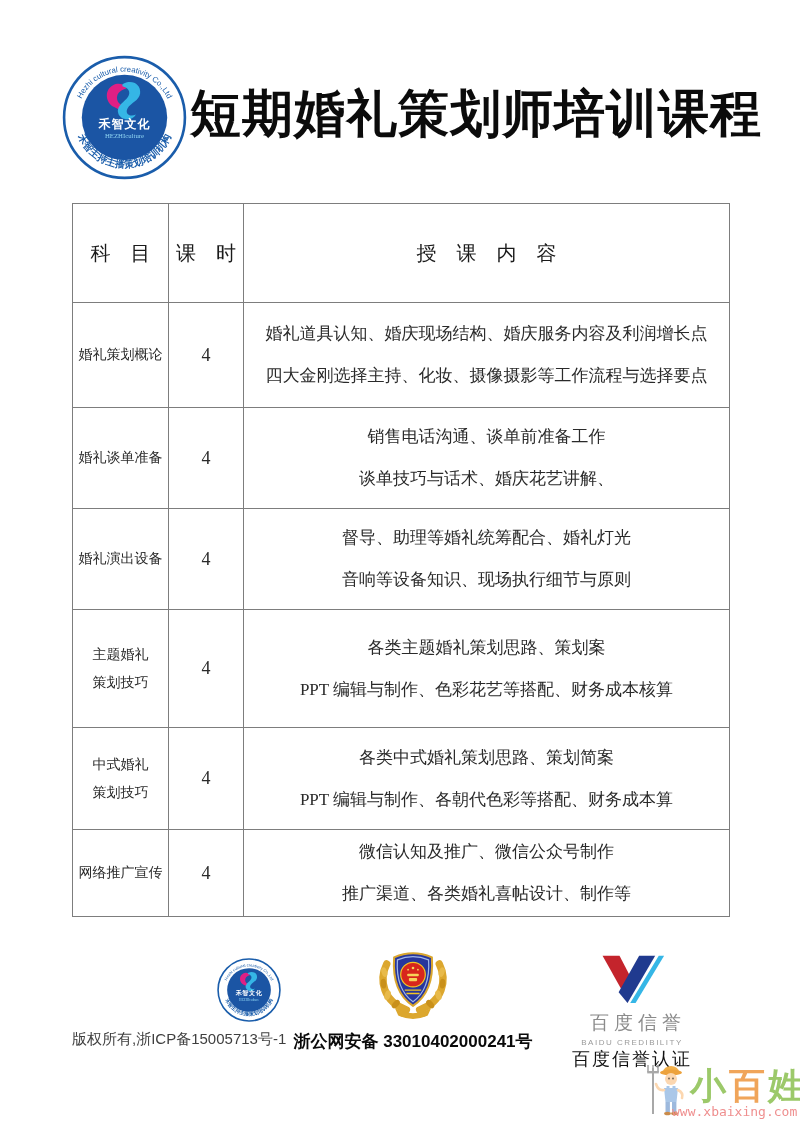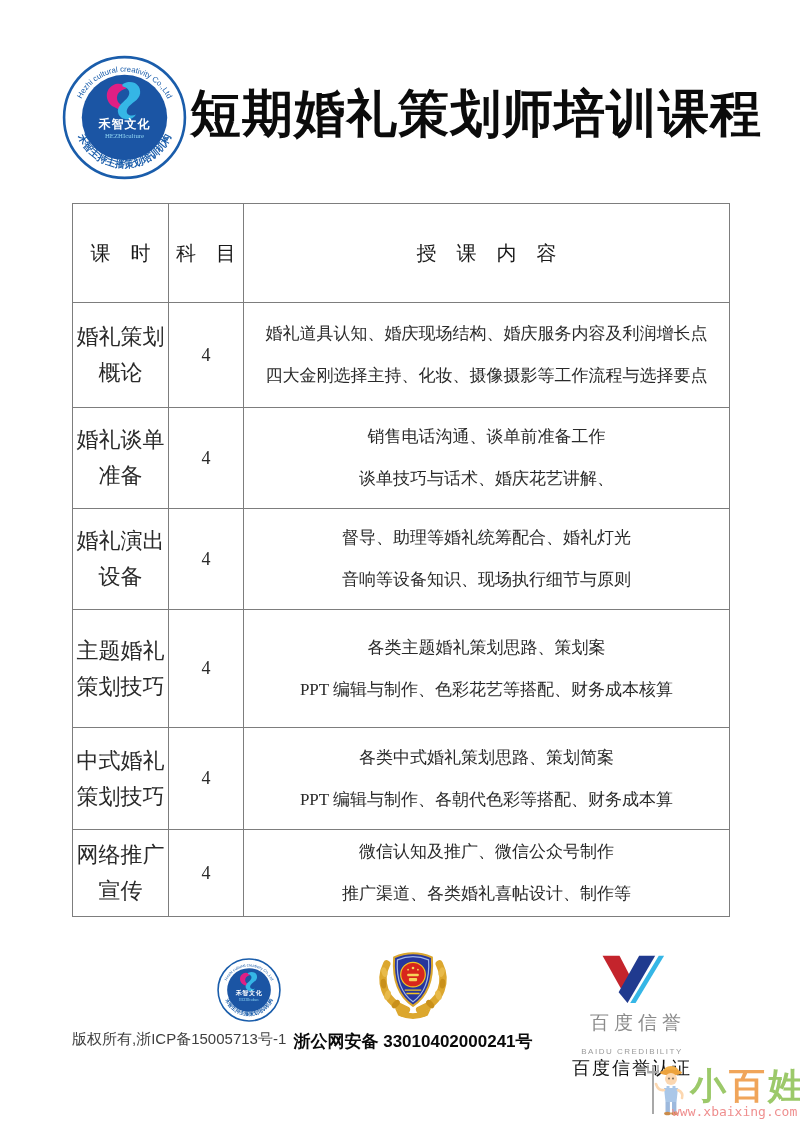--- a/index.html
+++ b/index.html
@@ -24,21 +24,21 @@
     border:1px solid #7d7d7d;
   }
   .cell {
     border-right:1px solid #7d7d7d; border-bottom:1px solid #7d7d7d;
     display:flex; align-items:center; justify-content:center;
     text-align:center; white-space:pre-line;
   }
   .cell.last-col { border-right:none; }
   .cell.last-row { border-bottom:none; }
   .hcell { font-size:20px; color:#1a1a1a; }
-  .subject { font-size:22px; line-height:36px; color:#2a2a2a; }
+  .subject { font-size:14px; line-height:28px; color:#2a2a2a; }
   .hours { font-size:18px; color:#2a2a2a; }
   .content { font-size:17px; line-height:42px; color:#2a2a2a; }
 
   
   .footer-left {
     position:absolute; left:72px; top:958px; width:210px; height:100px;
   }
   .copyright {
     position:absolute; left:0; top:72px; width:210px; text-align:left;
     font-family:"Liberation Sans","DejaVu Sans",sans-serif;
@@ -54,21 +54,21 @@
   }
   .footer-right {
     position:absolute; left:557px; top:951px; width:150px;
     display:flex; flex-direction:column; align-items:center;
   }
   .baidu-cn {
     margin-top:5px; font-family:"Liberation Sans","DejaVu Sans",sans-serif;
     font-size:19px; color:#8b8b8b; letter-spacing:5px; white-space:nowrap;margin-left:12px;
   }
   .baidu-en {
-    margin-top:11px; font-family:"Liberation Sans","DejaVu Sans",sans-serif;
+    margin-top:2px; font-family:"Liberation Sans","DejaVu Sans",sans-serif;
     font-size:8px; color:#9a9a9a; letter-spacing:1.5px; white-space:nowrap;
   }
   .baidu-cert {
     font-family:"Liberation Sans","DejaVu Sans",sans-serif;
     font-size:18px; color:#111; letter-spacing:2px; white-space:nowrap;
   }
 
   
   .watermark { position:absolute; left:644px; top:1058px; width:156px; height:66px; }
   .wm-farmer { position:absolute; left:2px; top:4px; width:48px; height:56px; }
@@ -106,22 +106,22 @@
     <path d="M58 28 C67 23 76 28 75 37 C74 44 66 46 63 51 C60 56 65 60 71 57 C67 64 56 63 54 56 C52 50 58 46 62 42 C66 38 66 32 58 30 Z" fill="#35b6e6"></path>
     <text x="60" y="70" text-anchor="middle" font-size="11.5" font-weight="bold" fill="#ffffff" letter-spacing="1">禾智文化</text>
     <text x="60" y="80" text-anchor="middle" font-size="6.5" fill="#8fd4f2">HEZHIculture</text>
   </svg>
 
   <h1 class="page-title">短期婚礼策划师培训课程</h1>
 </div>
 
 <div class="tbl">
 
+  <div class="cell hcell">科　目</div>
   <div class="cell hcell">课　时</div>
-  <div class="cell hcell">科　目</div>
   <div class="cell hcell last-col">授　课　内　容</div>
 
   <div class="cell subject">婚礼策划概论</div>
   <div class="cell hours">4</div>
   <div class="cell content last-col">婚礼道具认知、婚庆现场结构、婚庆服务内容及利润增长点
 四大金刚选择主持、化妆、摄像摄影等工作流程与选择要点</div>
 
   <div class="cell subject">婚礼谈单准备</div>
   <div class="cell hours">4</div>
   <div class="cell content last-col">销售电话沟通、谈单前准备工作

